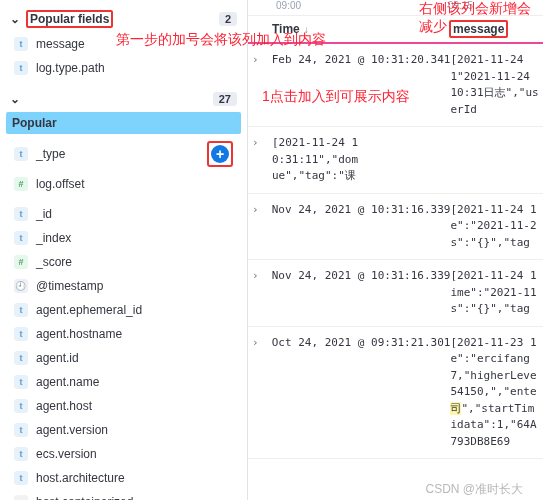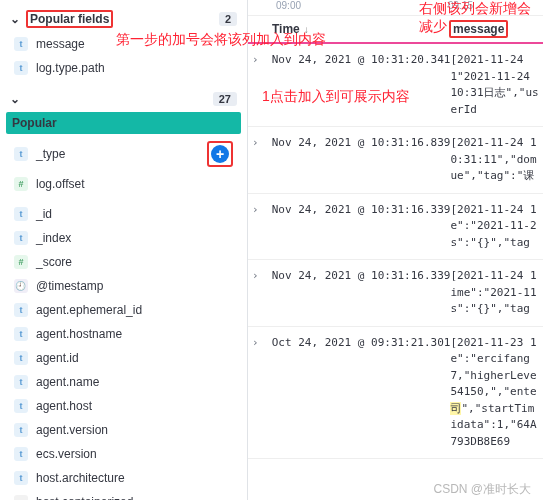--- a/index.html
+++ b/index.html
@@ -11,39 +11,39 @@
   .chev { width: 10px; display: inline-block; }
   .badge { background: #e9edf3; color: #343741; border-radius: 3px; padding: 1px 6px; font-size: 11px; }
   .red-box { border: 2px solid #e33; border-radius: 2px; padding: 0 2px; }
   .field-row { display: flex; align-items: center; gap: 8px; padding: 5px 4px; cursor: pointer; }
   .type-badge { width: 14px; height: 14px; border-radius: 3px; display: inline-flex; align-items: center; justify-content: center; font-size: 9px; font-weight: 700; }
   .tb-t { background: #e6f1fa; color: #5a9bd4; }
   .tb-hash { background: #e6f7ec; color: #4ba36a; }
   .tb-clock { background: #f0eef7; color: #8a7db5; }
   .tb-dot { background: #f2f2f2; color: #888; }
   .field-name { flex: 1; font-size: 12px; }
-  .popular-row { background: #14b8a6; display: flex; align-items: center; justify-content: space-between; padding: 4px 6px; margin: 2px -4px; border-radius: 2px; }
+  .popular-row { background: #7dd3fc; display: flex; align-items: center; justify-content: space-between; padding: 4px 6px; margin: 2px -4px; border-radius: 2px; }
   .add-btn { width: 18px; height: 18px; border-radius: 50%; background: #1278e6; color: #fff; display: inline-flex; align-items: center; justify-content: center; font-size: 14px; font-weight: 700; cursor: pointer; }
   .add-btn-box { border: 2px solid #e33; padding: 2px; border-radius: 3px; }
   .main { flex: 1; display: flex; flex-direction: column; overflow: hidden; }
   .timeline-header { position: relative; height: 16px; color: #98a2b3; font-size: 10px; border-bottom: 1px solid #eee; }
   .timeline-header span { position: absolute; }
   .table-header { display: flex; padding: 6px 4px; border-bottom: 2px solid #ec4899; font-weight: 600; font-size: 12px; justify-content: flex-end; }
   .table-header .col-expand { width: 20px; }
   .table-header .col-time { flex: 1; display: flex; align-items: center; gap: 4px; }
   .table-header .col-msg { width: 90px; }
   .rows { overflow-y: auto; flex: 1; }
   .data-row { display: flex; padding: 8px 4px; border-bottom: 1px solid #eee; font-family: Menlo, Consolas, monospace; font-size: 11px; line-height: 1.5; }
   .data-row .col-expand { width: 20px; color: #69707d; cursor: pointer; }
   .data-row .col-time { flex: 1; white-space: nowrap; color: #343741; }
   .data-row .col-msg { width: 90px; word-break: break-all; color: #343741; }
   .hl { background: #fff6a8; }
   .annotation { position: absolute; color: #f23; font-size: 14px; font-weight: 400; pointer-events: none; z-index: 10; }
   .sort-icon { font-size: 10px; color: #888; }
-  .watermark { position: absolute; right: 12px; bottom: 2px; color: #b8b8b8; font-size: 12px; }
+  .watermark { position: absolute; right: 20px; bottom: 2px; color: #b8b8b8; font-size: 12px; }
 </style>
 </head>
 <body>
 
 <div class="container">
   <div class="sidebar">
 
     <div class="section-header">
       <span class="section-header-left">
         <span class="chev">⌄</span>
@@ -154,26 +154,25 @@
         <span class="sort-icon">↓</span>
       </div>
       <div class="col-msg">
         <span class="red-box">message</span>
       </div>
     </div>
 
     <div class="rows" id="data-rows">
         <div class="data-row">
           <div class="col-expand">›</div>
-          <div class="col-time">Nov 24, 2021 @ 10:31:20.341</div>
+          <div class="col-time">Feb 24, 2021 @ 10:31:20.341</div>
           <div class="col-msg">[2021-11-24 1"2021-11-24 10:31日志","userId</div>
         </div>
         <div class="data-row">
           <div class="col-expand">›</div>
-          <div class="col-time">Nov 24, 2021 @ 10:31:16.839</div>
           <div class="col-msg">[2021-11-24 10:31:11","domue","tag":"课</div>
         </div>
         <div class="data-row">
           <div class="col-expand">›</div>
           <div class="col-time">Nov 24, 2021 @ 10:31:16.339</div>
           <div class="col-msg">[2021-11-24 1e":"2021-11-2s":"{}","tag</div>
         </div>
         <div class="data-row">
           <div class="col-expand">›</div>
           <div class="col-time">Nov 24, 2021 @ 10:31:16.339</div>

